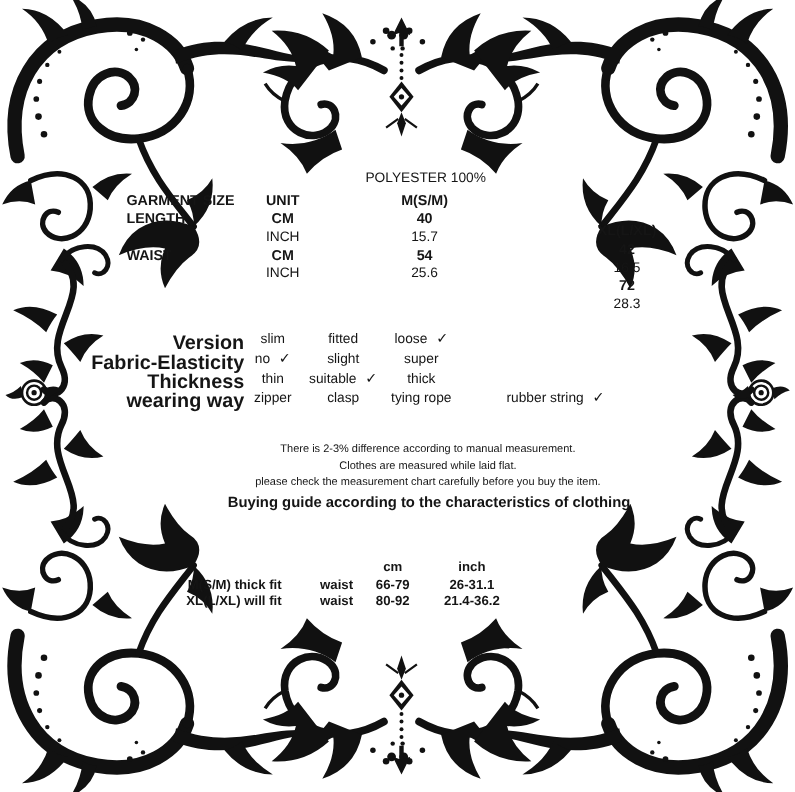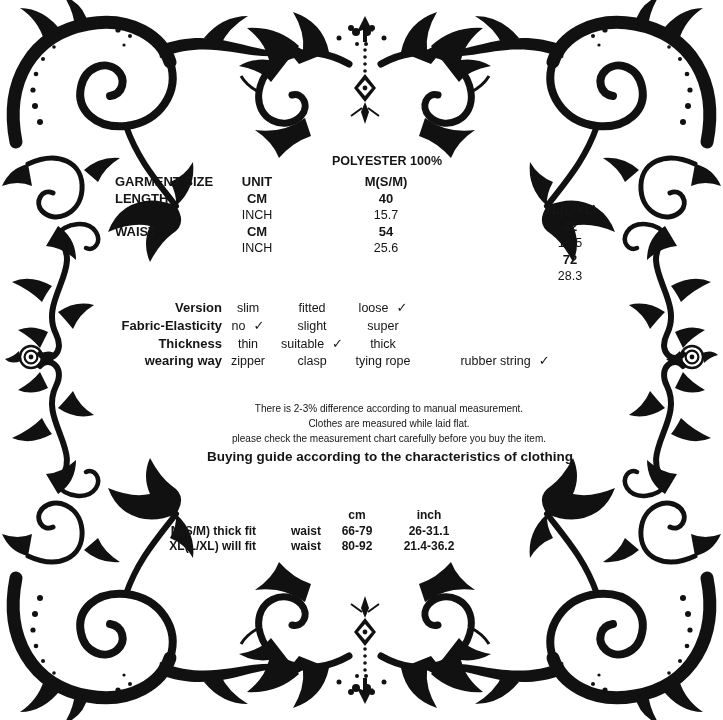--- a/index.html
+++ b/index.html
@@ -9,33 +9,33 @@
     font-family:"Liberation Sans","DejaVu Sans",sans-serif;
   }
   .border-svg{position:absolute;left:0;top:0;z-index:0;pointer-events:none;}
   .content{position:absolute;inset:0;z-index:1;}
 
   .abs{position:absolute;white-space:nowrap;line-height:1.15;}
   .ctr{transform:translateX(-50%);}
 
   
   .title{left:385px;top:130px;font-size:15.5px;font-weight:700;}
-  .subtitle{left:387px;top:154px;font-size:12.5px;font-weight:700;}
+  .subtitle{left:387px;top:154px;font-size:12.5px;font-weight:400;}
 
   
   .s-label{left:115px;}
   .s-unit{left:257px;}
   .s-m{left:386px;}
   .s-xl{left:570px;margin-top:28px;}
   .fs-b{font-size:13px;font-weight:700;}
   .fs-r{font-size:12.5px;}
   .r-s0{top:175px}.r-s1{top:192px}.r-s2{top:208px}.r-s3{top:225px}.r-s4{top:241px}
 
   
-  .alabel{right:501px;font-size:13px;font-weight:700;}
+  .alabel{right:501px;font-size:18px;font-weight:700;}
   .acell{display:flex;gap:8px;font-size:12.5px;align-items:center;}
   .a-c1{left:248px}.a-c2{left:312px}.a-c3{left:383px}.a-c4{left:505px}
   .r-a0{top:301px}.r-a1{top:319px}.r-a2{top:337px}.r-a3{top:354px}
   .check{font-size:13px;}
   .check:empty{display:none;}
   .acell span:empty{display:none;}
 
   
   .note{left:389px;font-size:10px;}
   .r-n0{top:403px}.r-n1{top:418px}.r-n2{top:433px}

